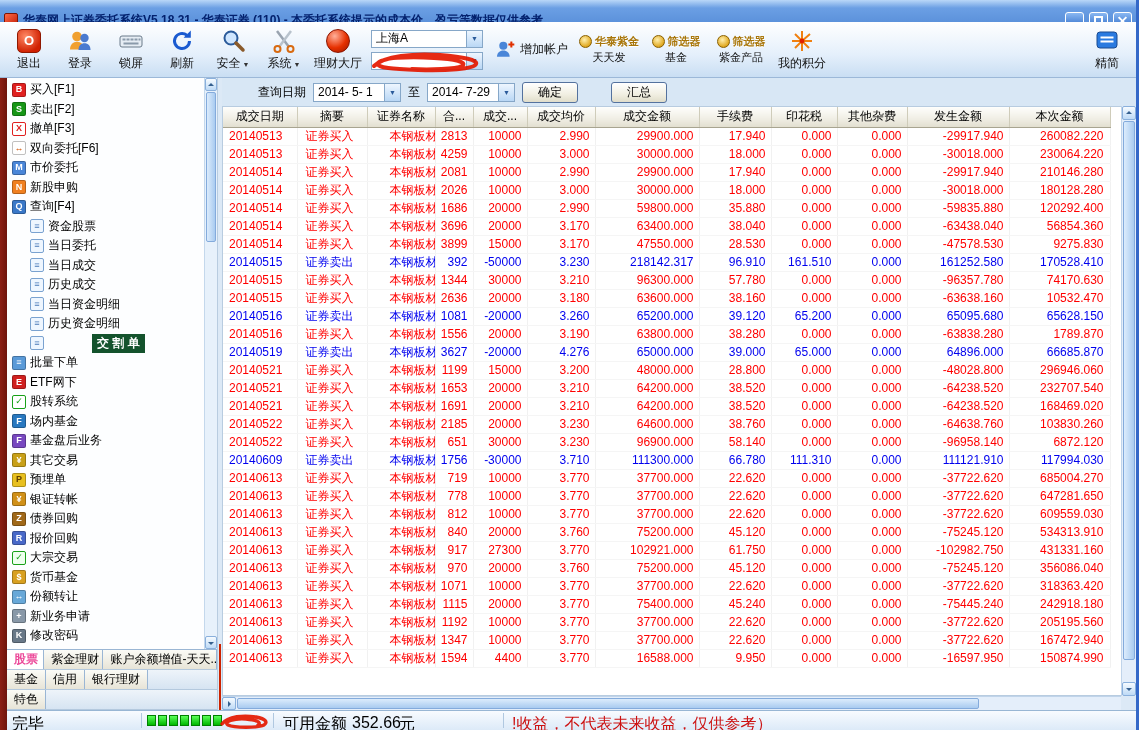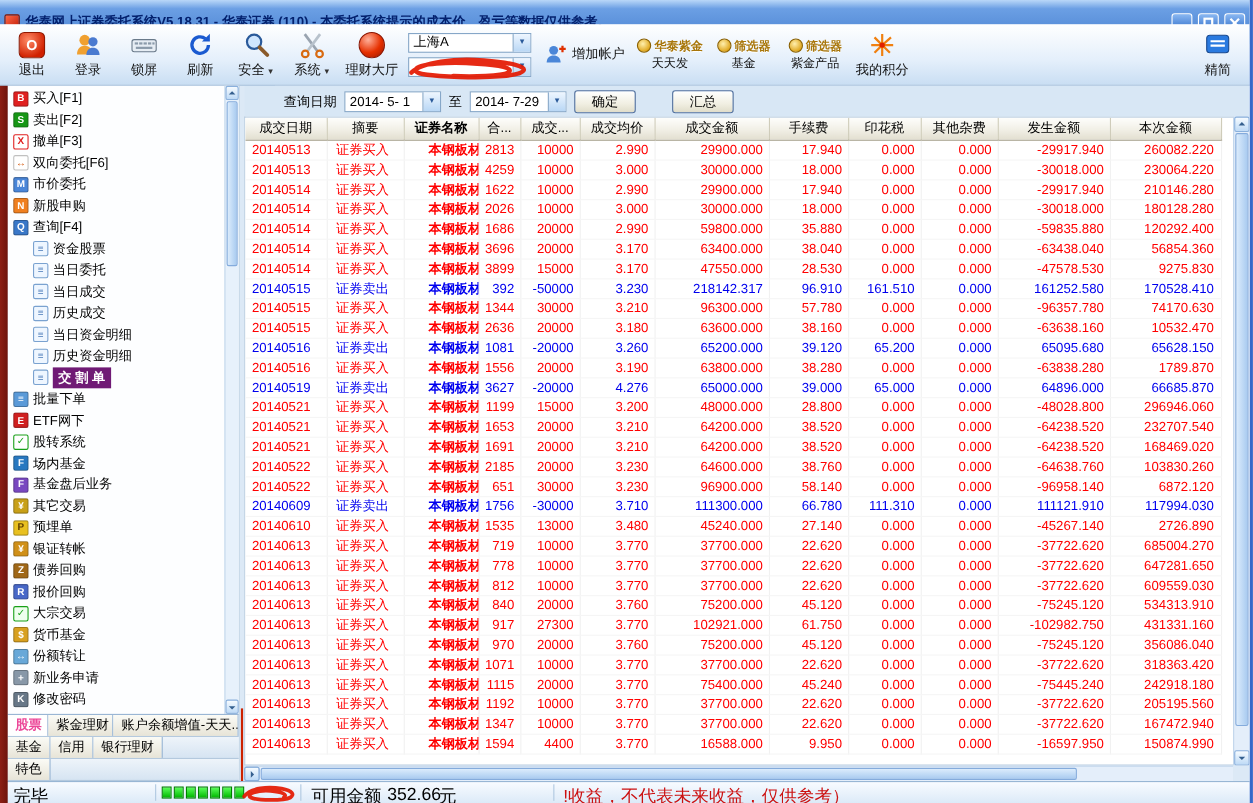--- a/index.html
+++ b/index.html
@@ -42,21 +42,21 @@
 .tb-spacer{flex:1;}
 
 
 .left-strip{position:absolute;left:0;top:78px;bottom:0;width:7px;background:linear-gradient(90deg,#8c1f14,#6e140c);z-index:4;}
 .sidebar{position:absolute;left:7px;top:78px;bottom:20px;width:211px;background:#fdfeff;border-right:1px solid #b8cce0;}
 .menu{position:absolute;left:0;right:13px;top:2px;bottom:61px;overflow:hidden;}
 .menu-item{display:flex;align-items:center;gap:4px;height:19.5px;padding-left:5px;white-space:nowrap;}
 .menu-item.sub{padding-left:23px;}
 .mi{width:14px;height:14px;border-radius:2px;font-size:9px;font-weight:bold;display:flex;align-items:center;justify-content:center;flex:0 0 14px;line-height:1;}
 .menu-label{font-size:12px;color:#000;}
-.menu-item.selected .menu-label{background:#701a75;color:#fff;font-weight:bold;padding:1px 5px;}
+.menu-item.selected .menu-label{background:#14532d;color:#fff;font-weight:bold;padding:1px 5px;margin-left:44px;}
 .side-scroll{position:absolute;right:0;top:0;bottom:61px;width:13px;background:#e7f1fb;border-left:1px solid #c4d8ec;}
 .sb-ar{position:absolute;left:0;right:0;height:13px;background:linear-gradient(#f6fbff,#bedaf6);border:1px solid #8ab0dc;border-radius:2px;}
 .sb-ar.up{top:0;} .sb-ar.down{bottom:0;}
 .sb-ar::after{content:"";position:absolute;left:50%;top:50%;transform:translate(-50%,-50%);border:3px solid transparent;}
 .sb-ar.up::after{border-bottom-color:#35608f;margin-top:-2px;}
 .sb-ar.down::after{border-top-color:#35608f;margin-top:2px;}
 .sb-ar.left::after{border-right-color:#35608f;margin-left:-2px;}
 .sb-ar.right::after{border-left-color:#35608f;margin-left:2px;}
 .side-thumb{position:absolute;left:1px;right:1px;top:14px;height:150px;background:linear-gradient(90deg,#dcecfc,#a9cbf0);border:1px solid #84abdc;border-radius:2px;}
 .side-tabs{position:absolute;left:0;right:0;bottom:0;height:61px;border-top:1px solid #9ab6d4;background:#dce8f4;}
@@ -73,21 +73,21 @@
 .dcombo{position:relative;width:88px;height:19px;background:#fff;border:1px solid #86a7c8;display:flex;align-items:center;padding-left:4px;font-size:12px;}
 .dcombo .dd{position:absolute;right:0;top:0;bottom:0;width:16px;background:linear-gradient(#eef6ff,#b9d7f5);border-left:1px solid #86a7c8;}
 .dcombo .dd::after{content:"▼";font-size:7px;color:#2a5a9a;position:absolute;inset:0;display:flex;align-items:center;justify-content:center;}
 .xp-btn{min-width:56px;height:21px;font-size:12px;font-family:inherit;color:#000;background:linear-gradient(#ffffff,#f1efe2 60%,#e0ddca);border:1px solid #54729e;border-radius:3px;}
 .xp-btn.gap{margin-left:26px;}
 .grid{position:absolute;left:0;right:15px;top:28px;bottom:14px;background:#fff;border:1px solid #b8cce0;border-right:none;overflow:hidden;}
 table{border-collapse:collapse;table-layout:fixed;width:887px;background:#fff;}
 th{height:20px;font-weight:normal;font-size:12px;color:#000;text-align:center;
  background:linear-gradient(#fefefc,#f1efe6 55%,#e2dfd0);border-right:1px solid #cfccba;border-bottom:1px solid #a8a490;}
 td{height:16.2px;font-size:12px;white-space:nowrap;overflow:hidden;border-right:1px solid #f1f1f1;border-bottom:1px solid #f5f5f5;}
-.c0{width:74px;} .c1{width:70px;} .c2{width:68px;font-weight:bold;} .c3{width:38px;} .c4{width:54px;} .c5{width:68px;}
+.c0{width:74px;} .c1{width:70px;} .c2{width:68px;} .c3{width:38px;} .c4{width:54px;} .c5{width:68px;}
 .c6{width:104px;} .c7{width:72px;} .c8{width:66px;} .c9{width:70px;} .c10{width:102px;} .c11{width:101px;}
 td.c0{text-align:left;padding-left:6px;} td.c1{text-align:left;padding-left:8px;} td.c2{text-align:left;padding-left:22px;}
 td.c3,td.c4,td.c5,td.c6,td.c7,td.c8,td.c9,td.c10{text-align:right;padding-right:5px;}
 td.c11{text-align:right;padding-right:6px;}
 tr.buy td{color:#ff0000;} tr.sell td{color:#0000ee;}
 .vscroll{position:absolute;right:0;top:28px;bottom:14px;width:15px;background:#e4eefa;border-left:1px solid #c0d4ea;}
 .vscroll .sb-ar{height:14px;}
 .vthumb{position:absolute;left:1px;right:1px;top:15px;bottom:36px;background:linear-gradient(90deg,#dcecfc,#a9cbf0);border:1px solid #84abdc;border-radius:2px;}
 .hscroll{position:absolute;left:0;right:15px;bottom:0;height:14px;background:#e4eefa;border-top:1px solid #c0d4ea;}
 .hscroll .sb-ar{top:0;bottom:0;height:auto;width:14px;}
@@ -477,21 +477,21 @@
               <td class="c7">18.000</td>
               <td class="c8">0.000</td>
               <td class="c9">0.000</td>
               <td class="c10">-30018.000</td>
               <td class="c11">230064.220</td>
             </tr>
             <tr class="buy">
               <td class="c0">20140514</td>
               <td class="c1">证券买入</td>
               <td class="c2">本钢板材</td>
-              <td class="c3">1622</td>
+              <td class="c3">2081</td>
               <td class="c4">10000</td>
               <td class="c5">2.990</td>
               <td class="c6">29900.000</td>
               <td class="c7">17.940</td>
               <td class="c8">0.000</td>
               <td class="c9">0.000</td>
               <td class="c10">-29917.940</td>
               <td class="c11">210146.280</td>
             </tr>
             <tr class="buy">
@@ -710,34 +710,20 @@
               <td class="c2">本钢板材</td>
               <td class="c3">1756</td>
               <td class="c4">-30000</td>
               <td class="c5">3.710</td>
               <td class="c6">111300.000</td>
               <td class="c7">66.780</td>
               <td class="c8">111.310</td>
               <td class="c9">0.000</td>
               <td class="c10">111121.910</td>
               <td class="c11">117994.030</td>
-            </tr>
-            <tr class="buy">
-              <td class="c0">20140610</td>
-              <td class="c1">证券买入</td>
-              <td class="c2">本钢板材</td>
-              <td class="c3">1535</td>
-              <td class="c4">13000</td>
-              <td class="c5">3.480</td>
-              <td class="c6">45240.000</td>
-              <td class="c7">27.140</td>
-              <td class="c8">0.000</td>
-              <td class="c9">0.000</td>
-              <td class="c10">-45267.140</td>
-              <td class="c11">2726.890</td>
             </tr>
             <tr class="buy">
               <td class="c0">20140613</td>
               <td class="c1">证券买入</td>
               <td class="c2">本钢板材</td>
               <td class="c3">719</td>
               <td class="c4">10000</td>
               <td class="c5">3.770</td>
               <td class="c6">37700.000</td>
               <td class="c7">22.620</td>

